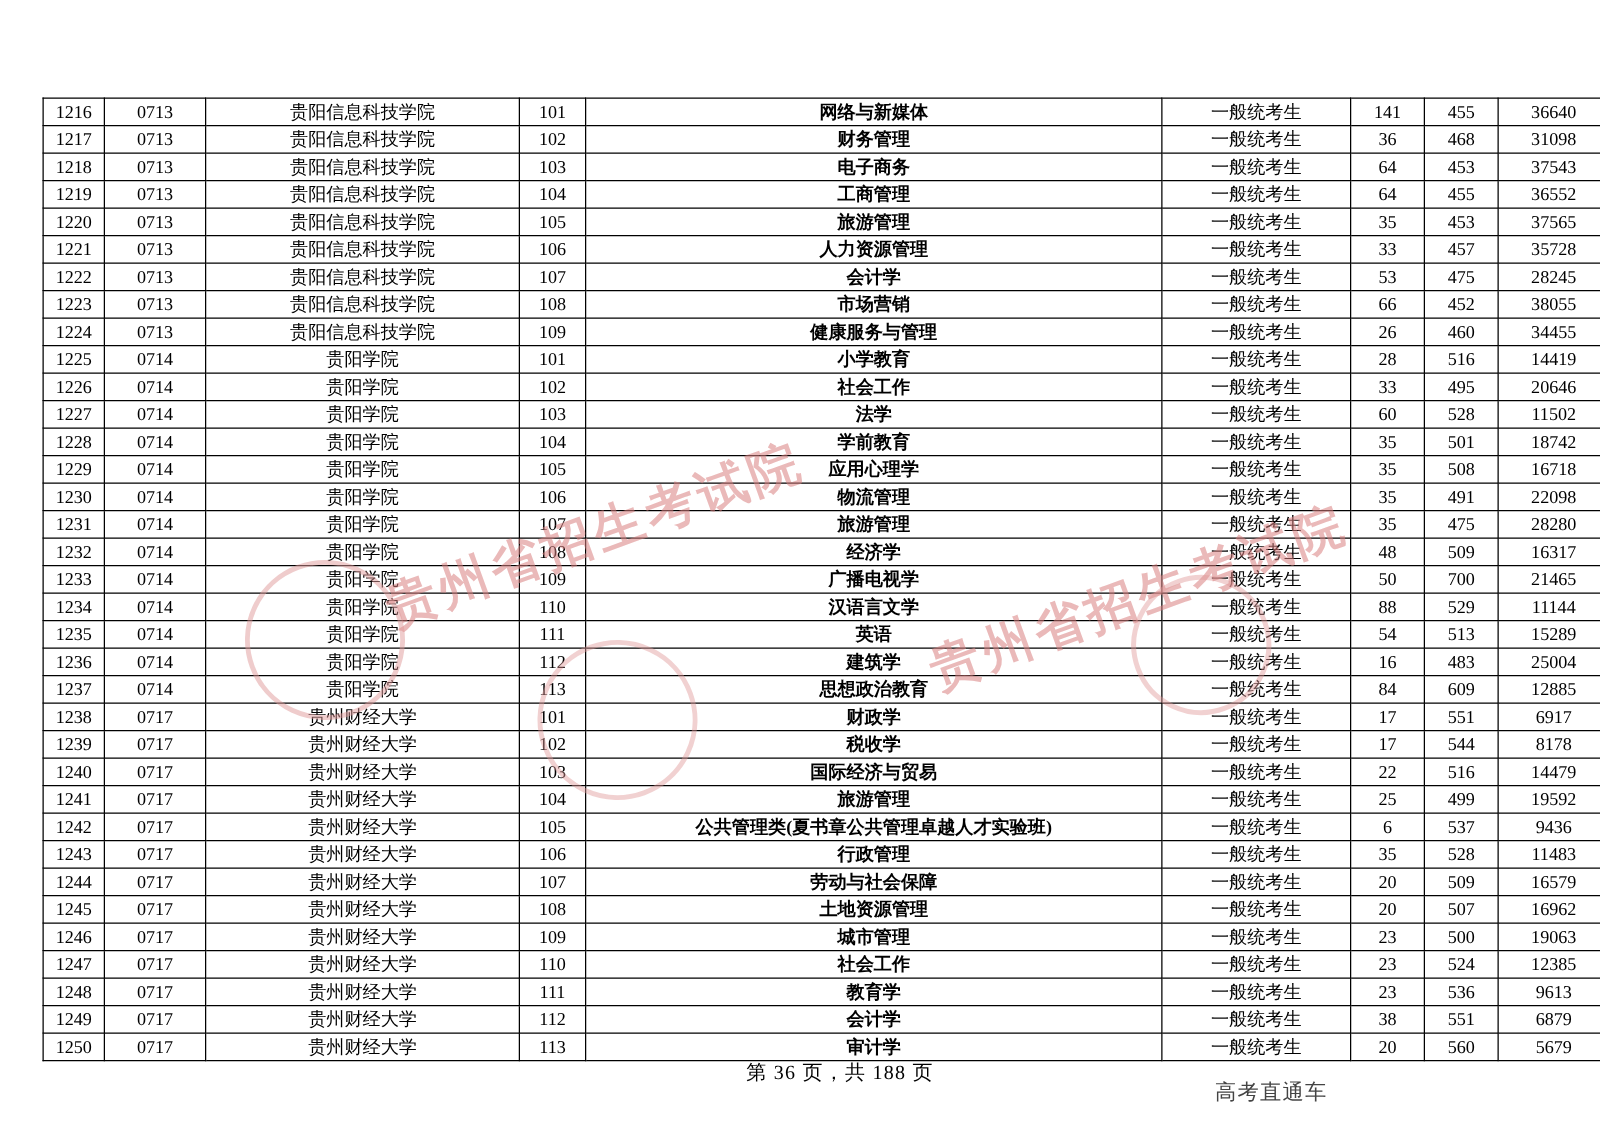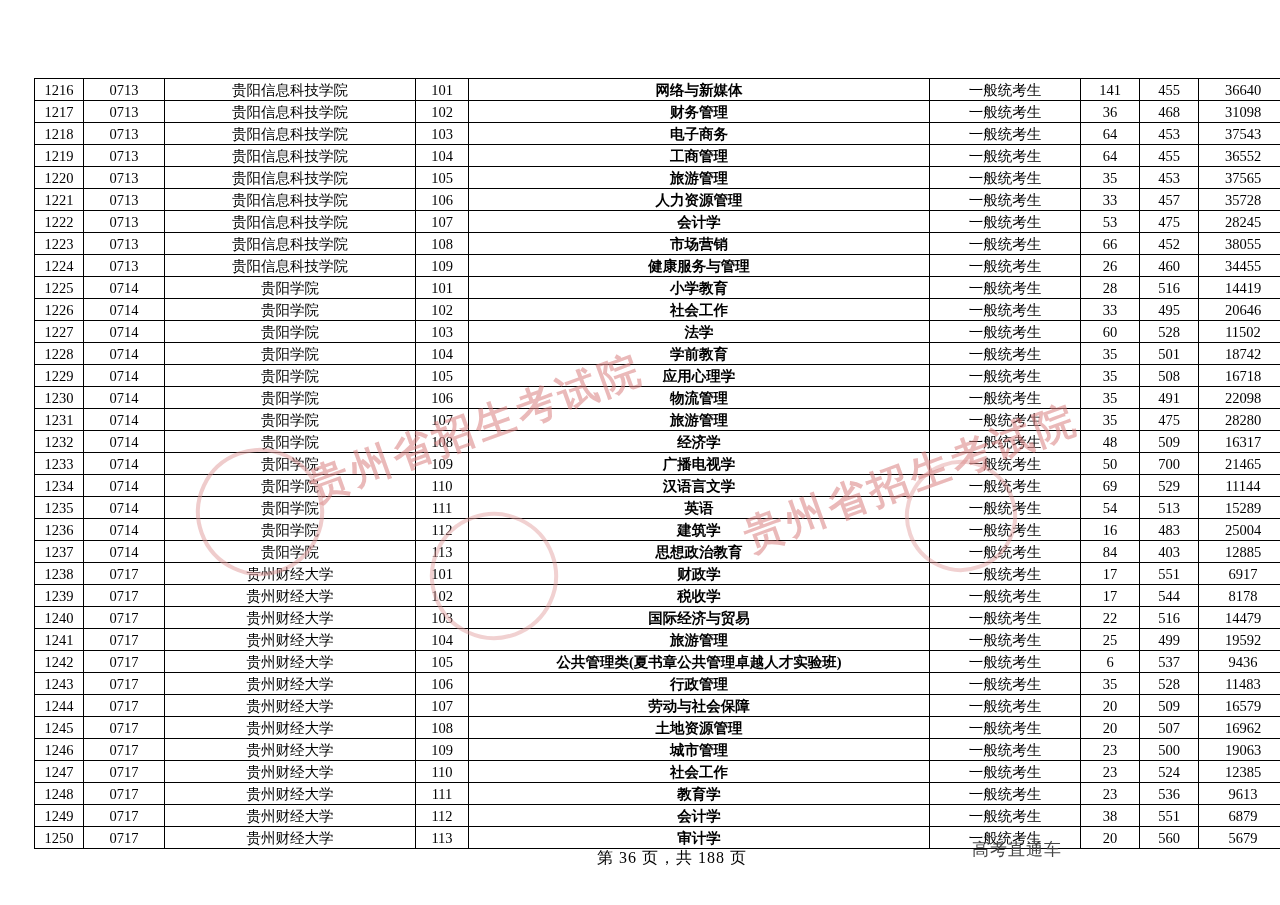--- a/index.html
+++ b/index.html
@@ -109,21 +109,21 @@
     width: 1280px;
     text-align: center;
     font-size: 16px;
     letter-spacing: 1px;
     z-index: 4;
     padding-left: 32px;
   }
   .brand {
     position: absolute;
     right: 36px;
-    bottom: 44px;
+    bottom: 20px;
     font-size: 17px;
     color: #444444;
     letter-spacing: 1px;
     z-index: 4;
     font-family: "Liberation Sans", sans-serif;
   }
 </style>
 </head>
 <body>
 
@@ -329,21 +329,21 @@
           <td class="c-score">700</td>
           <td class="c-rank">21465</td>
         </tr>
         <tr>
           <td class="c-seq">1234</td>
           <td class="c-code">0714</td>
           <td class="c-school">贵阳学院</td>
           <td class="c-major-code">110</td>
           <td class="c-major">汉语言文学</td>
           <td class="c-type">一般统考生</td>
-          <td class="c-count">69</td>
+          <td class="c-count">88</td>
           <td class="c-score">529</td>
           <td class="c-rank">11144</td>
         </tr>
         <tr>
           <td class="c-seq">1235</td>
           <td class="c-code">0714</td>
           <td class="c-school">贵阳学院</td>
           <td class="c-major-code">111</td>
           <td class="c-major">英语</td>
           <td class="c-type">一般统考生</td>
@@ -363,21 +363,21 @@
           <td class="c-rank">25004</td>
         </tr>
         <tr>
           <td class="c-seq">1237</td>
           <td class="c-code">0714</td>
           <td class="c-school">贵阳学院</td>
           <td class="c-major-code">113</td>
           <td class="c-major">思想政治教育</td>
           <td class="c-type">一般统考生</td>
           <td class="c-count">84</td>
-          <td class="c-score">403</td>
+          <td class="c-score">609</td>
           <td class="c-rank">12885</td>
         </tr>
         <tr>
           <td class="c-seq">1238</td>
           <td class="c-code">0717</td>
           <td class="c-school">贵州财经大学</td>
           <td class="c-major-code">101</td>
           <td class="c-major">财政学</td>
           <td class="c-type">一般统考生</td>
           <td class="c-count">17</td>

